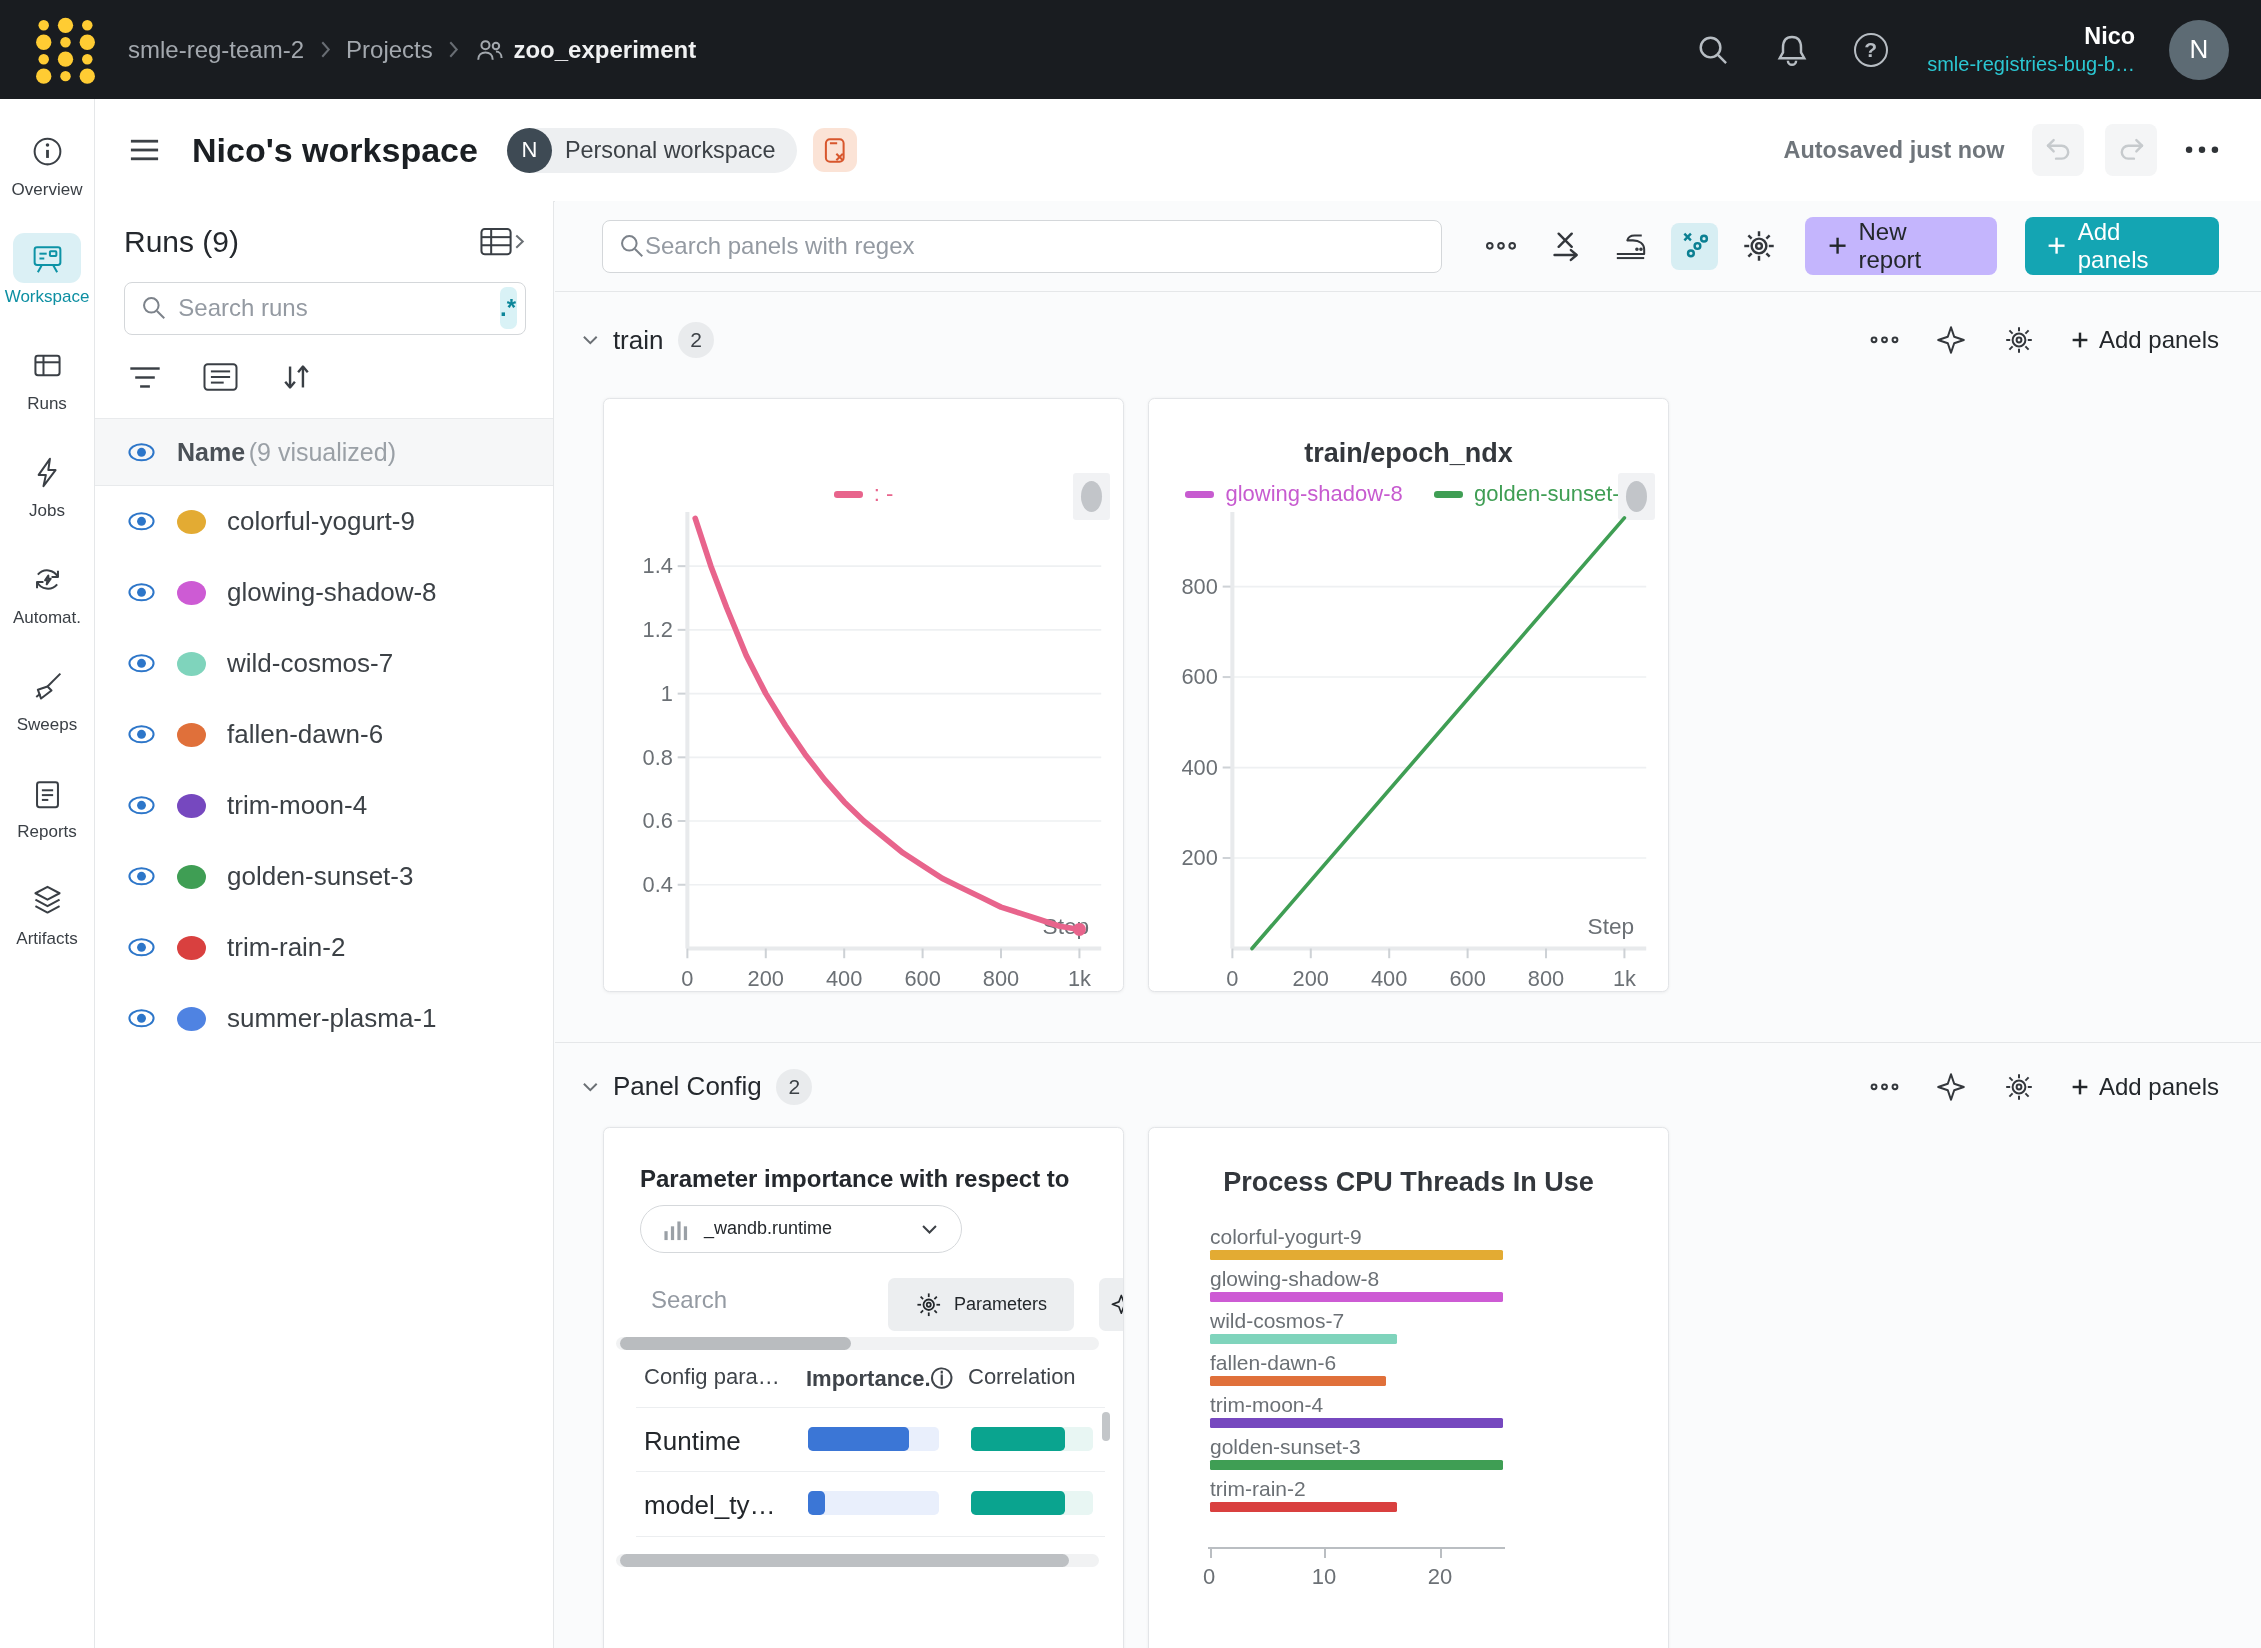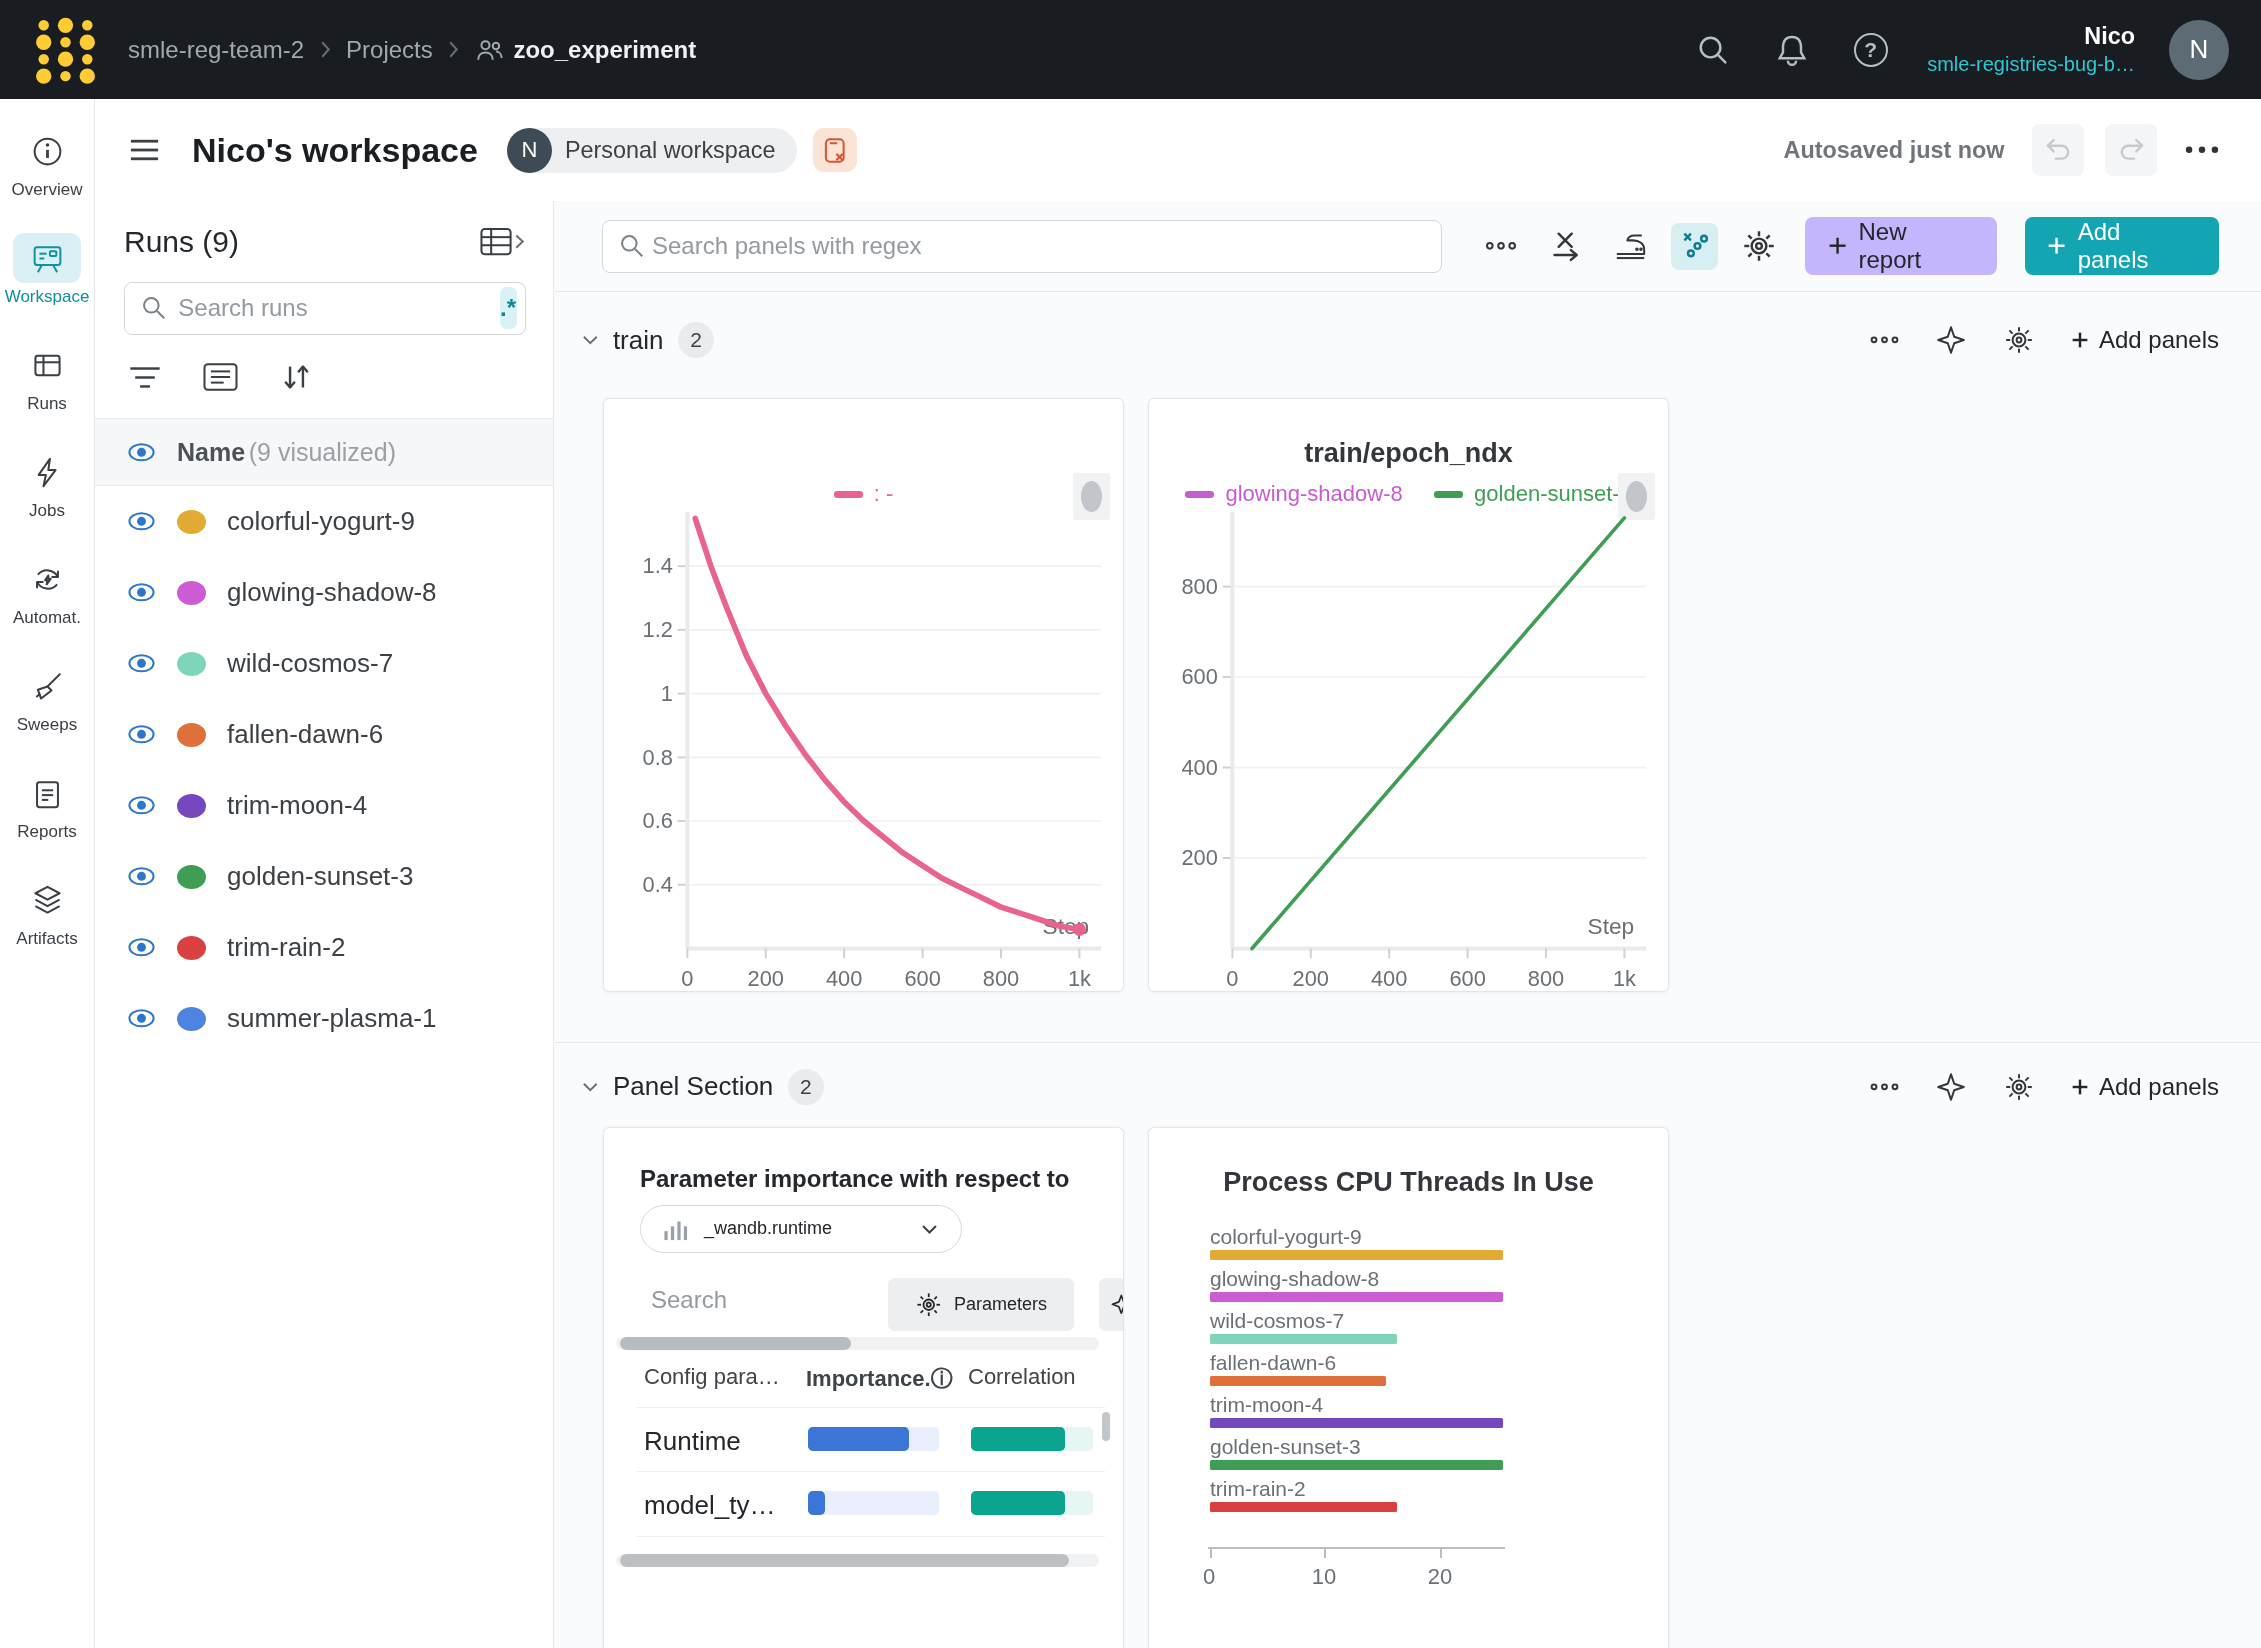--- a/index.html
+++ b/index.html
@@ -53,21 +53,21 @@
   .runs-list-header { margin-top:21px; height:68px; background:#f6f7f8; border-top:0.8px solid #e8eaec; border-bottom:0.8px solid #e8eaec; display:flex; align-items:center; padding-left:32px; gap:21px; }
   .name-label { font-size:25px; font-weight:700; color:#4b5157; }
   .visualized-label { font-size:25px; color:#9aa0a6; }
   .run-row { height:71px; display:flex; align-items:center; padding-left:32px; gap:21px; cursor:pointer; }
   .run-dot { width:29px; height:24px; border-radius:50%; flex:0 0 29px; }
   .run-name { font-size:26px; color:#3c4146; }
 
   
   .main { position:absolute; left:555px; top:201px; right:0; bottom:0; background:#fafbfc; overflow:hidden; }
   .main-toolbar { height:91px; border-bottom:0.8px solid #e5e7e9; display:flex; align-items:center; padding:0 42px 0 47px; gap:18px; }
-  .panel-search { width:849px; height:53px; background:#fff; border:1.6px solid #d4d7da; border-radius:8px; display:flex; align-items:center; gap:7px; padding:0 14.5px; }
+  .panel-search { width:849px; height:53px; background:#fff; border:1.6px solid #d4d7da; border-radius:8px; display:flex; align-items:center; gap:0; padding:0 14.5px; }
   .panel-search input { flex:1; border:0; outline:none; font-size:24px; font-family:inherit; background:transparent; color:#23272b; }
   .panel-search input::placeholder { color:#949aa2; }
   .tb-spacer { flex:1; }
   .icon-btn { width:47px; height:47px; display:flex; align-items:center; justify-content:center; border-radius:8px; cursor:pointer; }
   .icon-btn.active { background:#d7eef3; }
   .btn { height:58px; border-radius:8px; display:flex; align-items:center; gap:11.3px; padding:0 22.6px; font-size:24px; cursor:pointer; }
   .btn-new-report { background:#c4b5fd; color:#23272b; margin-left:5px; }
   .btn-add-panels { background:#14a5b3; color:#ffffff; margin-left:9.7px; }
 
   .sec-header { display:flex; align-items:center; padding:0 42px 0 24px; height:74px; }
@@ -693,21 +693,21 @@
   </div>
 
   <div class="main-divider"></div>
 
   <div class="sec-header second">
     <span>
         <svg width="22.6" height="16" viewBox="0 0 28 20" fill="none" stroke="#6b7075" stroke-width="2.5">
           <polyline points="6,6 14,14 22,6"></polyline>
         </svg>
       </span>
-    <span class="sec-title">Panel Section</span>
+    <span class="sec-title">Panel Config</span>
     <span class="sec-count">2</span>
     <div class="sec-right">
       <span>
           <svg width="29" height="9.7" viewBox="0 0 36 12" fill="none" stroke="#33373c" stroke-width="2.5">
             <circle cx="5" cy="6" r="3"></circle>
             <circle cx="18" cy="6" r="3"></circle>
             <circle cx="31" cy="6" r="3"></circle>
           </svg>
         </span>
       <span>

